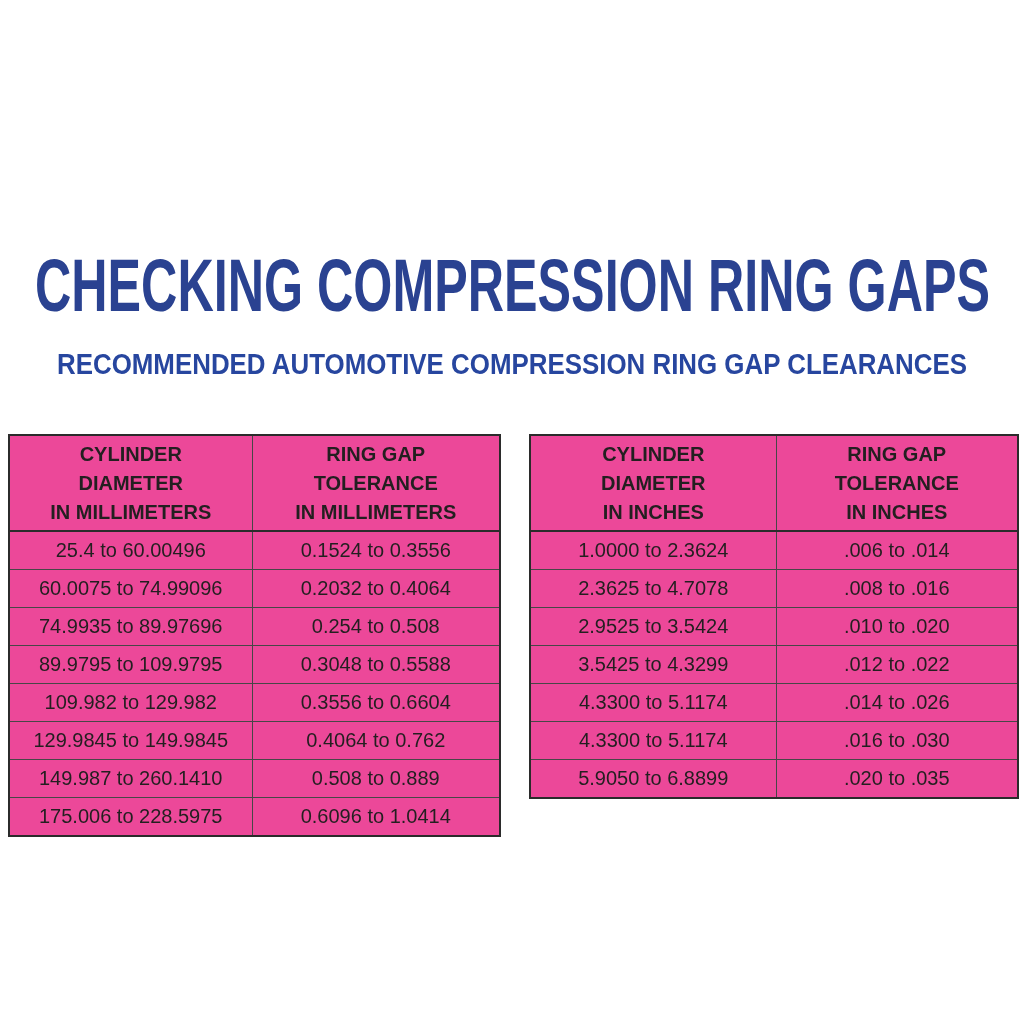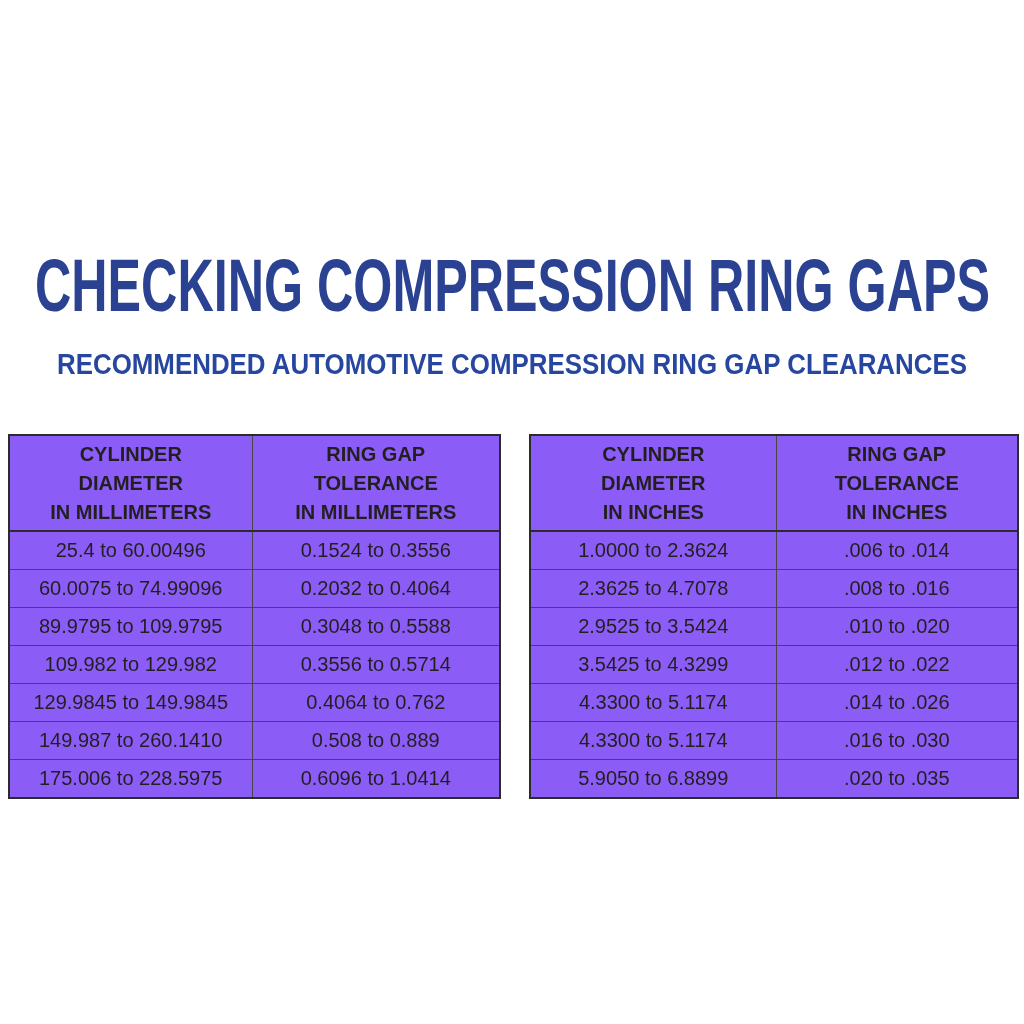--- a/index.html
+++ b/index.html
@@ -19,21 +19,21 @@
   .subtitle-svg{position:absolute;left:0;top:296px;}
   .subtitle-svg text{
     font-family:"Liberation Sans",sans-serif;
     font-weight:bold;
   }
   .gap-table{
     position:absolute;
     top:387px;
     border-collapse:collapse;
     table-layout:fixed;
-    background:#8b5cf6;
+    background:#ec4899;
     border:2px solid #2b2b2b;
   }
   .gap-table th,
   .gap-table td{
     border:1.5px solid #474747;
     text-align:center;
     vertical-align:middle;
     color:#231f20;
     padding:0;
     overflow:hidden;
@@ -89,26 +89,30 @@
       <tbody>
         <tr>
           <td>25.4 to 60.00496</td>
           <td>0.1524 to 0.3556</td>
         </tr>
         <tr>
           <td>60.0075 to 74.99096</td>
           <td>0.2032 to 0.4064</td>
         </tr>
         <tr>
+          <td>74.9935 to 89.97696</td>
+          <td>0.254 to 0.508</td>
+        </tr>
+        <tr>
           <td>89.9795 to 109.9795</td>
           <td>0.3048 to 0.5588</td>
         </tr>
         <tr>
           <td>109.982 to 129.982</td>
-          <td>0.3556 to 0.5714</td>
+          <td>0.3556 to 0.6604</td>
         </tr>
         <tr>
           <td>129.9845 to 149.9845</td>
           <td>0.4064 to 0.762</td>
         </tr>
         <tr>
           <td>149.987 to 260.1410</td>
           <td>0.508 to 0.889</td>
         </tr>
         <tr>

